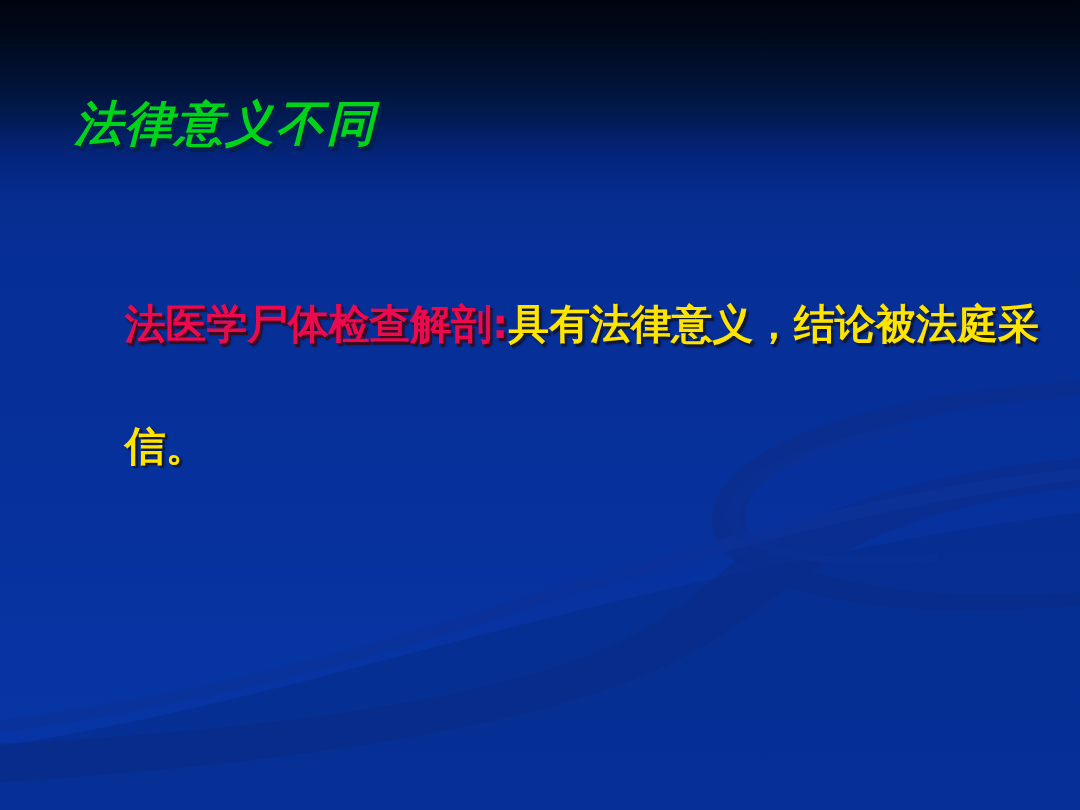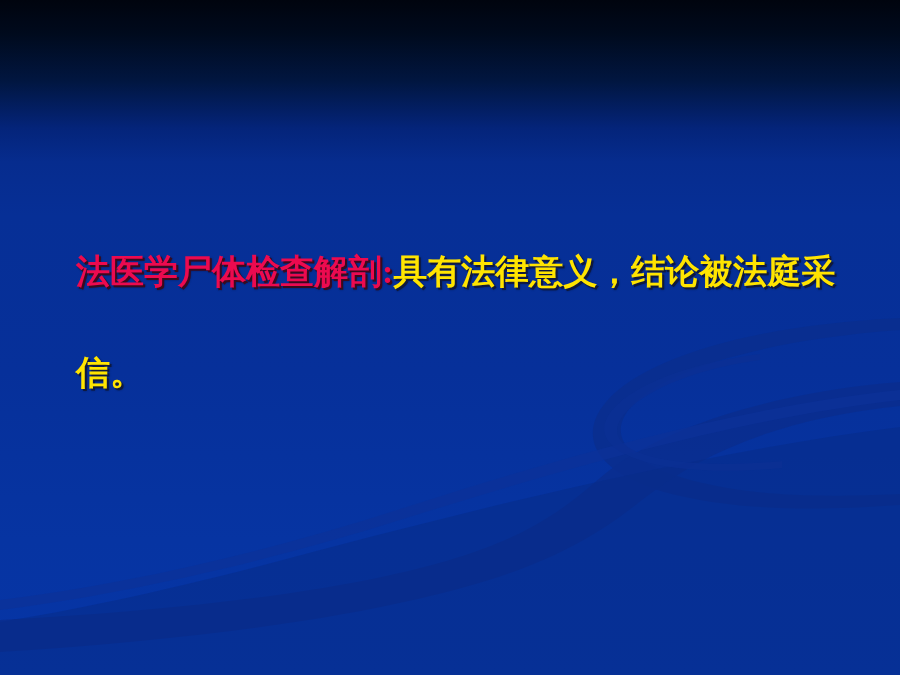--- a/index.html
+++ b/index.html
@@ -58,26 +58,25 @@
     font-weight: 700;
     color: #ffe400;
     text-shadow: 2px 2px 0 #10193c, 2px 2px 2px rgba(0,0,0,.45);
   }
   .para .hl {
     color: #ec0a4f;
     text-shadow: 2px 2px 0 #3a0a1e, 2px 2px 2px rgba(0,0,0,.45);
   }
 
   #para-1 {
-    left: 76px;
+    left: 104px;
     top: 221px;
     width: 790px;
     font-size: 34px;
     line-height: 101px;
-    font-family: Liberation Serif, serif;
   }
   #para-2 {
     left: 88px;
     top: 443px;
     width: 790px;
     font-size: 34px;
     line-height: 53px;
   }
 </style>
 </head>
@@ -106,19 +105,20 @@
 
       <path d="M900,400 C740,418 560,470 400,520 C250,567 110,596 0,610
                L0,600 C120,585 258,555 400,509 C562,457 742,406 900,390 Z" fill="#0c3198" opacity="0.75"></path>
 
       <path d="M760,360 C700,368 650,388 628,410 C604,434 620,452 668,460
                C700,465 740,465 782,461 L782,468 C730,473 686,471 654,464
                C602,452 592,428 618,404 C644,380 698,362 760,354 Z" fill="#0b3094" opacity="0.8"></path>
     </g>
   </svg>
 
+  <div class="title">法律意义不同</div>
 
   <div class="para" id="para-1">
     <span class="hl">法医学尸体检查解剖</span><span class="hl">:</span><span>具有法律意义，结论被法庭采信。</span>
   </div>
 
 
 </div>
 
 </body></html>

